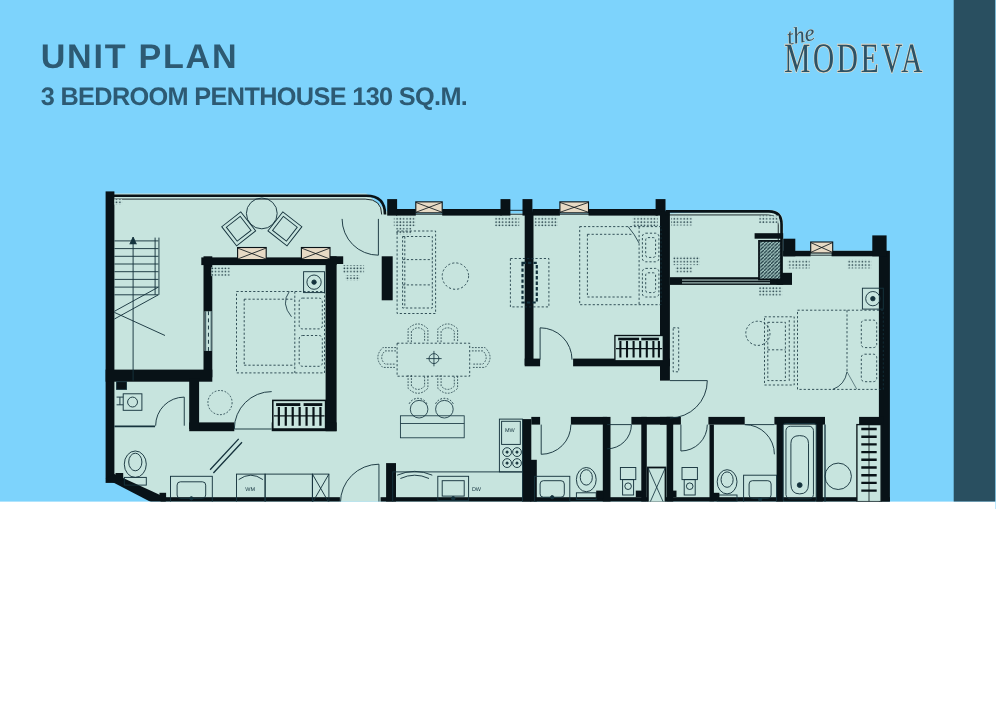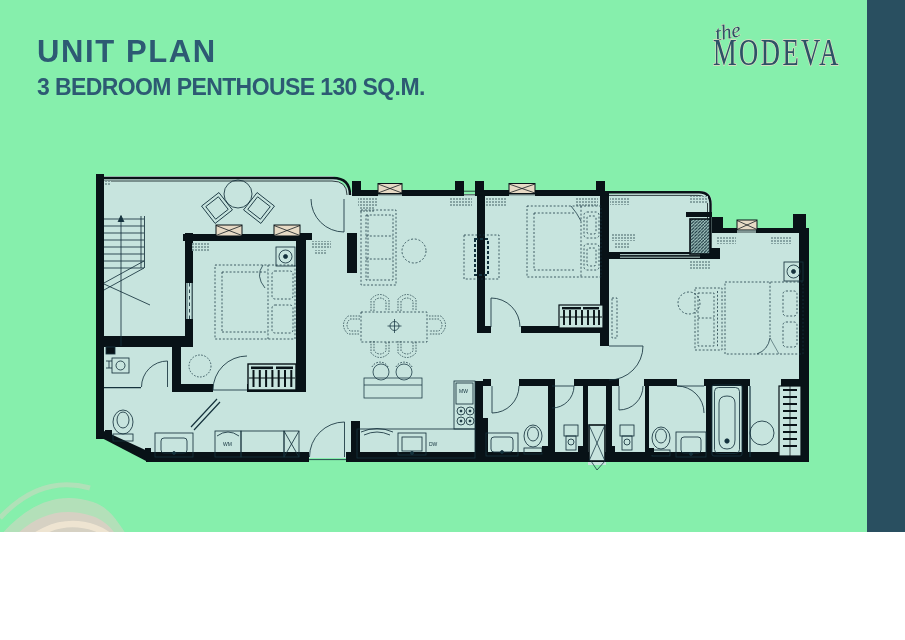--- a/index.html
+++ b/index.html
@@ -1,16 +1,16 @@
 <!DOCTYPE html>
 <html><head>
 <meta charset="utf-8">
 <style>
   html,body{margin:0;padding:0;}
-  #page{position:relative;width:905px;height:532px;background:#86efac;overflow:hidden;font-family:"Liberation Sans",sans-serif;}
+  #page{position:relative;width:905px;height:456px;background:#7dd3fc;overflow:hidden;font-family:"Liberation Sans",sans-serif;}
   .abs{position:absolute;}
   #title1{left:37px;top:34px;font-size:31px;font-weight:bold;color:#2d5a73;letter-spacing:1.6px;}
   #title2{left:37px;top:74px;font-size:23px;font-weight:bold;color:#2d5a73;letter-spacing:-0.6px;}
   #type-row{left:306px;top:557px;font-size:28.5px;font-weight:bold;color:#2d5a73;letter-spacing:-0.7px;}
   #disclaimer{left:0;top:612px;width:905px;text-align:center;font-size:6.5px;font-style:italic;color:#52707d;letter-spacing:0.35px;transform:scaleX(0.873);transform-origin:50% 50%;}
 </style>
 </head>
 <body>
 <div id="page">
 

